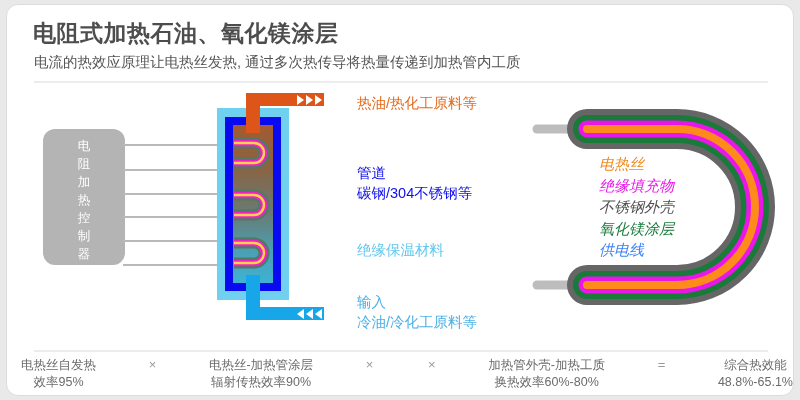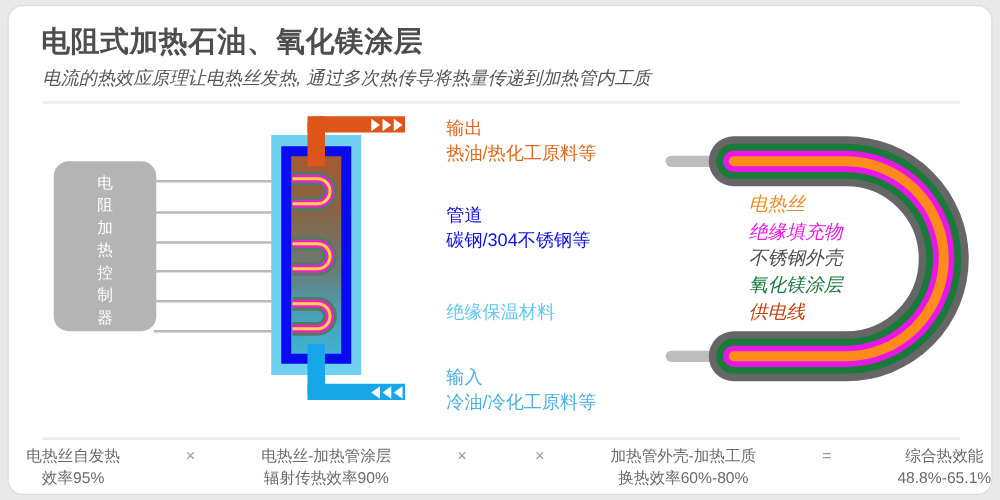--- a/index.html
+++ b/index.html
@@ -15,21 +15,21 @@
     box-sizing:border-box;overflow:hidden;
   }
   
   .title{
     position:absolute;left:26px;top:13px;
     font-size:23px;font-weight:bold;color:#4d4d4d;letter-spacing:.5px;
     white-space:nowrap;
   }
   .subtitle{
     position:absolute;left:27px;top:48px;
-    font-size:14.5px;color:#555;white-space:nowrap;font-style:italic;
+    font-size:14.5px;color:#555;white-space:nowrap;
   }
   .hdr-divider{
     position:absolute;left:27px;top:76px;width:734px;height:2px;background:#ececec;
   }
   
   .stage{position:absolute;left:0;top:80px;width:788px;height:258px;}
 
   
   .controller{
     position:absolute;left:36px;top:44px;width:82px;height:136px;
@@ -175,21 +175,20 @@
     <div class="pipe-in-v"></div>
     <div class="pipe-in-h"></div>
     <div class="arrow-in">
       <div class="tri tri-l"></div>
         <div class="tri tri-l"></div>
         <div class="tri tri-l"></div>
     </div>
 
     <div class="mid">
       <div class="mid-grp g-out">
-        <div class="l1">输出</div>
         <div class="l2">热油/热化工原料等</div>
       </div>
       <div class="mid-grp g-pipe">
         <div class="l1">管道</div>
         <div class="l2">碳钢/304不锈钢等</div>
       </div>
       <div class="mid-grp g-insul">
         <div class="l1">绝缘保温材料</div>
       </div>
       <div class="mid-grp g-in">
@@ -212,21 +211,21 @@
 
         <path d="M60 32 H150 A78 78 0 0 1 150 188 H60" fill="none" stroke="#ff8c1a" stroke-width="8" stroke-linecap="round"></path>
       </svg>
     </div>
 
     <div class="legend">
       <div style="color:#ef8a1f">电热丝</div>
       <div style="color:#e817e8">绝缘填充物</div>
       <div style="color:#4d4d4d">不锈钢外壳</div>
       <div style="color:#1a7a3a">氧化镁涂层</div>
-      <div style="color:#c2410c">供电线</div>
+      <div style="color:#3b82f6">供电线</div>
     </div>
 
   </div>
 
   <div class="ft-divider"></div>
   <div class="formula">
     <div class="fx-cell">
       <div>电热丝自发热</div>
       <div>效率95%</div>
     </div>

